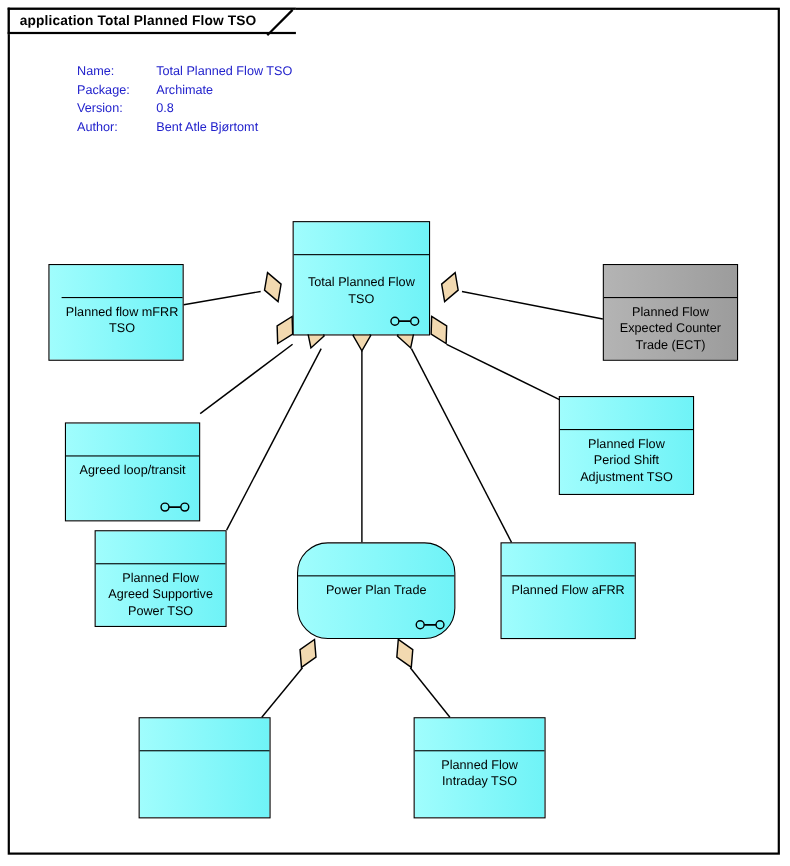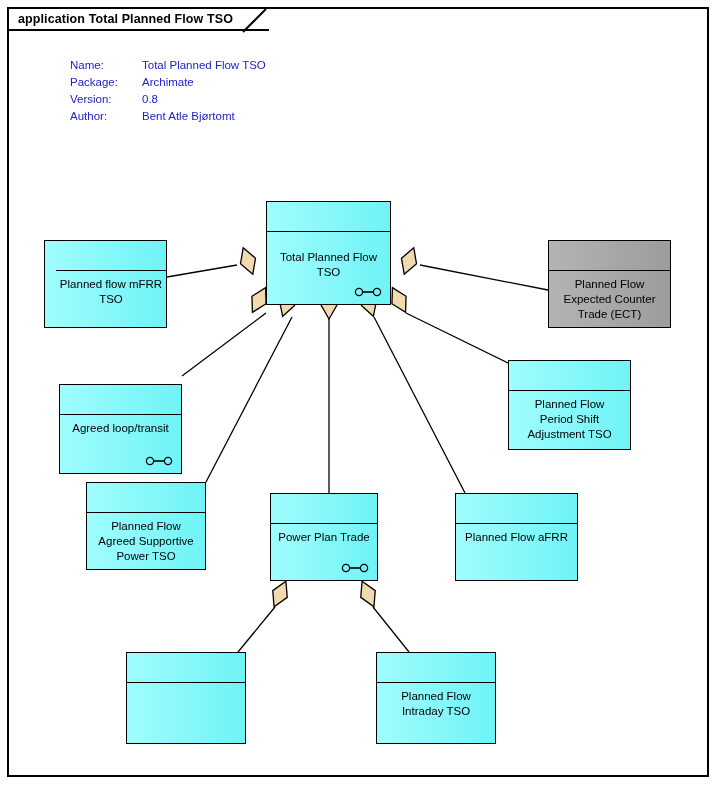--- a/index.html
+++ b/index.html
@@ -263,21 +263,21 @@
         </div>
       </div>
       <div class="node" style="left: 86px; top: 482px; width: 120px; height: 88px;">
         <div class="node-header"></div>
         <div class="node-body">
           <span class="node-label">Planned Flow
 Agreed Supportive
 Power TSO</span>
         </div>
       </div>
-      <div class="node" style="left: 270px; top: 493px; width: 108px; height: 88px;">
+      <div class="node" style="left: 270px; top: 493px; width: 144px; height: 88px; border-radius: 28px;">
         <div class="node-header"></div>
         <div class="node-body">
           <span class="node-label">Power Plan Trade</span>
           <svg class="lollipop" viewBox="0 0 28 10">
             <circle cx="5" cy="5" r="3.6" fill="none" stroke="#000" stroke-width="1.3"></circle>
             <line x1="8.6" y1="5" x2="19.4" y2="5" stroke="#000" stroke-width="1.6"></line>
             <circle cx="23" cy="5" r="3.6" fill="none" stroke="#000" stroke-width="1.3"></circle>
           </svg>
         </div>
       </div>

